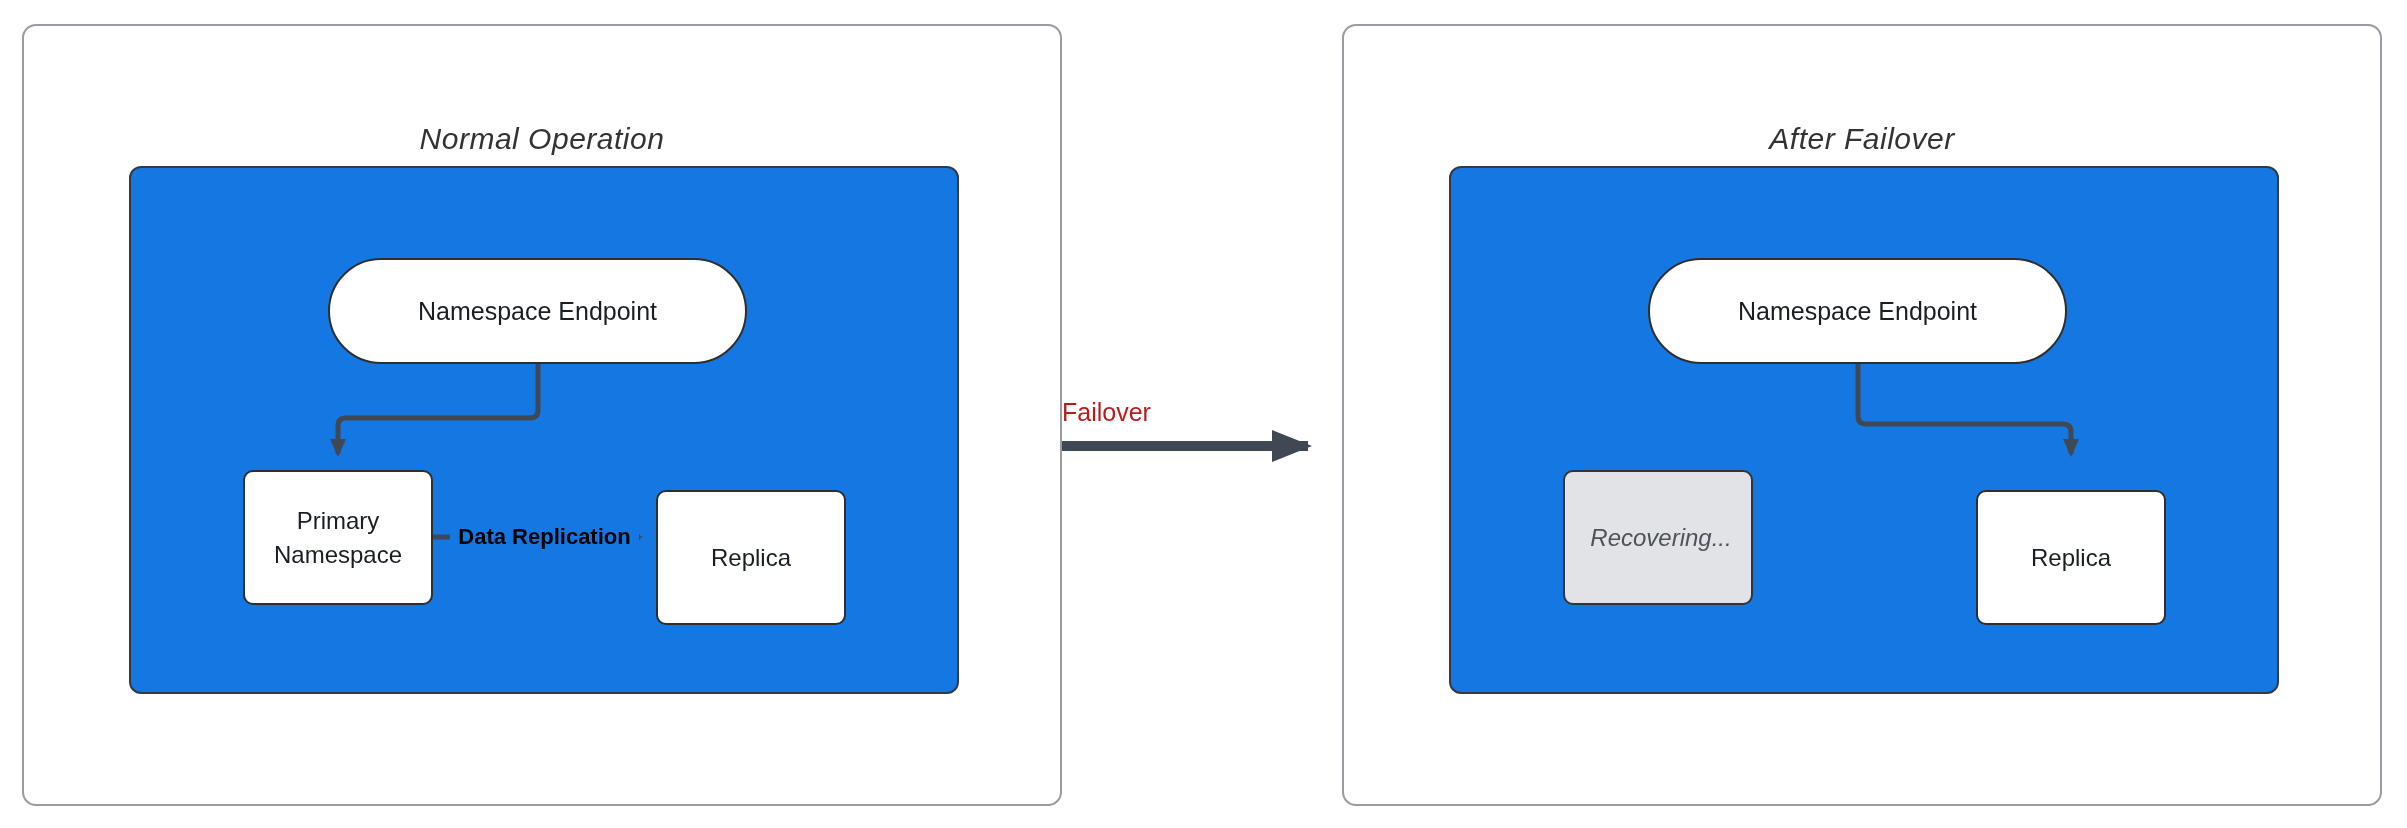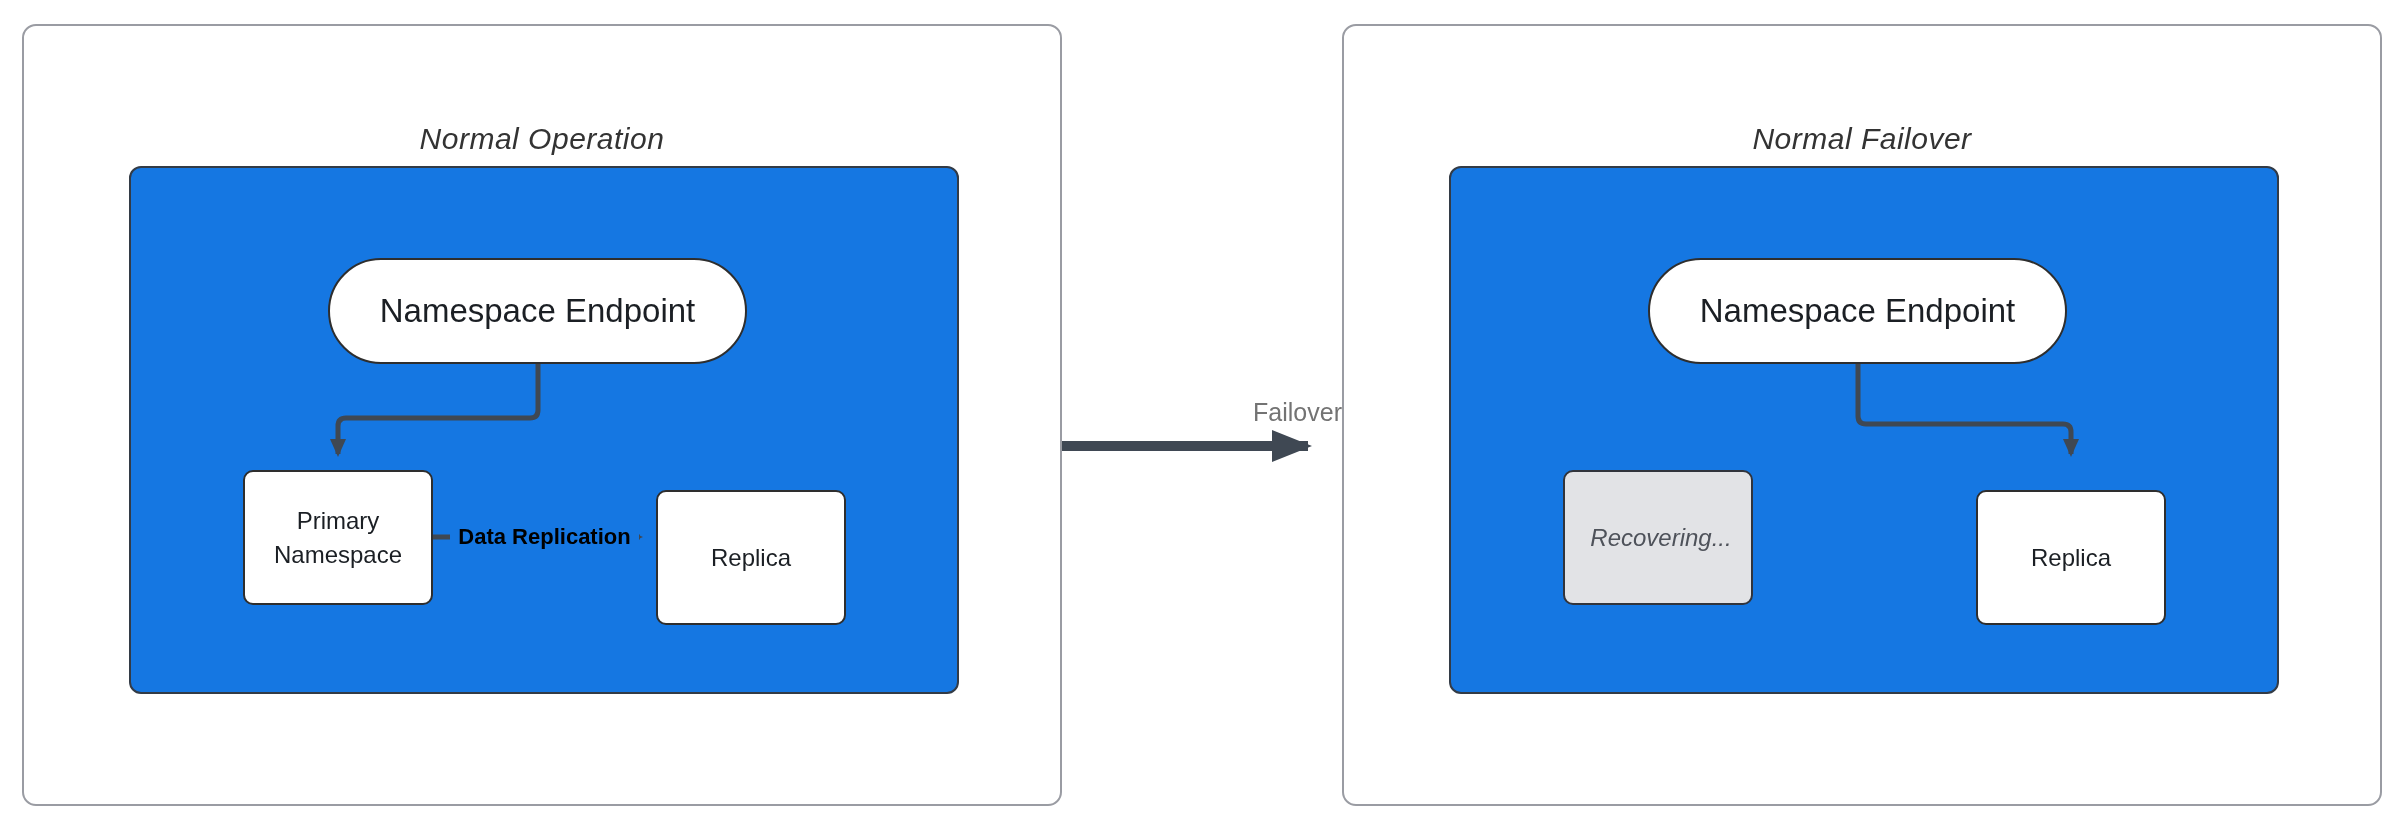--- a/index.html
+++ b/index.html
@@ -61,21 +61,21 @@
     color: #1b1f24;
     font-size: 24px;
     line-height: 34px;
   }
   .node.pill {
     left: 304px;
     top: 232px;
     width: 419px;
     height: 106px;
     border-radius: 53px;
-    font-size: 33px;
+    font-size: 25px;
   }
   .node.box {
     top: 444px;
     width: 190px;
     height: 135px;
     border-radius: 10px;
     padding: 0 18px;
   }
   .node.box.pos-left  { left: 219px; }
   .node.box.pos-right { left: 632px; margin-top: 20px; }
@@ -112,23 +112,23 @@
     font-size: 22px;
     padding: 2px 8px;
     white-space: nowrap;
   }
   .failover-label {
     position: absolute;
     left: 1062px;
     top: 398px;
     width: 280px;
     height: 32px;
-    text-align: right;
+    text-align: left;
     font-size: 25px;
-    color: #737373;
+    color: #b91c1c;
   }
   .failover-arrow {
     position: absolute;
     left: 1058px;
     top: 426px;
     pointer-events: none;
   }
 </style>
 </head>
 <body>
@@ -171,21 +171,21 @@
   <svg class="failover-arrow" width="292" height="40" viewBox="0 0 292 40">
     <defs>
       <marker id="ah-big" markerUnits="userSpaceOnUse" markerWidth="40" markerHeight="32" viewBox="0 0 40 32" refX="36" refY="16" orient="auto">
         <path d="M0,0 L40,16 L0,32 Z" fill="#3f4853"></path>
       </marker>
     </defs>
     <path d="M4,20 L250,20" fill="none" stroke="#3f4853" stroke-width="10" marker-end="url(#ah-big)"></path>
   </svg>
 
   <div class="panel right">
-    <div class="panel-title">Normal Failover</div>
+    <div class="panel-title">After Failover</div>
 
     <div class="blue-box"></div>
 
     <svg class="edges" width="1040" height="782" viewBox="0 0 1040 782">
       <defs>
         <marker id="ah-small-r" markerUnits="userSpaceOnUse" markerWidth="18" markerHeight="16" viewBox="0 0 18 16" refX="15" refY="8" orient="auto">
           <path d="M0,0 L18,8 L0,16 Z" fill="#3f4853"></path>
         </marker>
       </defs>
       <path d="M514,338 L514,390 Q514,398 522,398 L719,398 Q727,398 727,406 L727,428" fill="none" stroke="#3f4853" stroke-width="5" marker-end="url(#ah-small-r)"></path>

